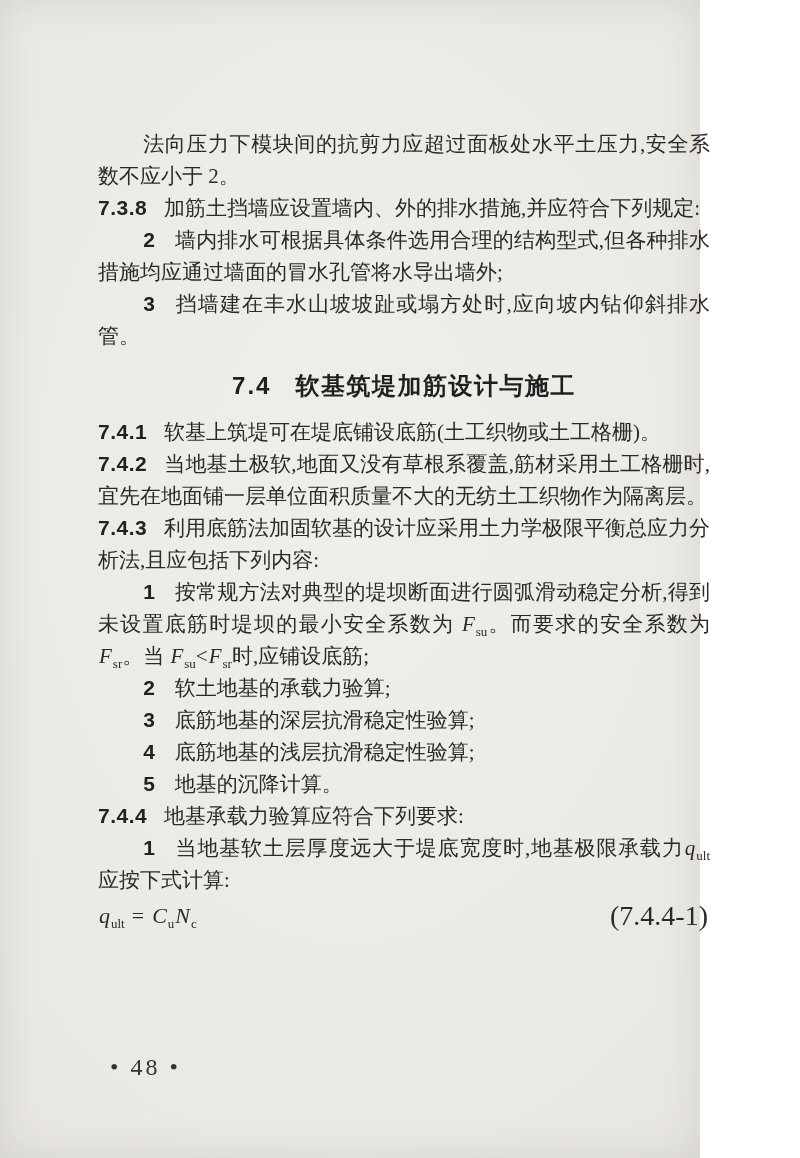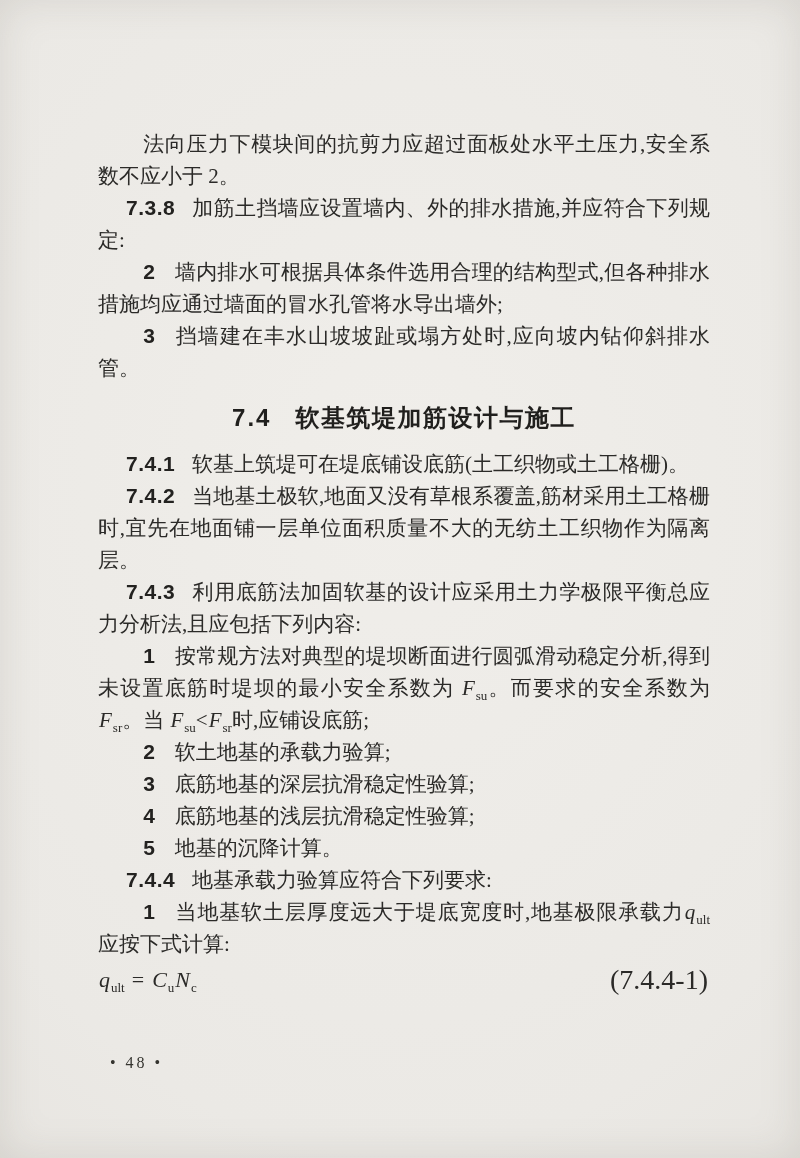--- a/index.html
+++ b/index.html
@@ -3,21 +3,21 @@
 <meta charset="utf-8">
 <style>
   html, body { margin: 0; padding: 0; }
   body {
     width: 800px; height: 1158px;
     font-family: "Liberation Serif", "DejaVu Serif", serif;
     overflow: hidden;
   }
   .scan-page {
     position: relative;
-    width: 800px; height: 1158px;
+    width: 700px; height: 1158px;
     background:
       radial-gradient(ellipse 130% 115% at 50% 42%,
         #f0eeea 0%, #ebe9e5 50%, #e3e0db 85%, #d5d2cc 100%);
     box-shadow: inset 0 0 40px rgba(120,115,105,0.18);
   }
   .text-block {
     position: absolute;
     left: 98px; top: 128px; width: 612px;
     color: #2b2a28;
     font-size: 21px;
@@ -25,21 +25,20 @@
     text-align: justify;
   }
   p { margin: 0; }
   .indent { text-indent: 2.15em; }
   .cnum {
     font-family: "Liberation Sans", "DejaVu Sans", sans-serif;
     font-weight: bold;
     letter-spacing: 0.5px;
     margin-right: 0.8em;
     color: #232220;
-    margin-left: 28px;
   }
   .inum {
     font-family: "Liberation Sans", "DejaVu Sans", sans-serif;
     font-weight: bold;
     margin-right: 0.95em;
     color: #232220;
   }
   .heading {
     text-align: center;
     text-indent: 0;
@@ -67,21 +66,21 @@
     position: relative;
     text-indent: 0;
     margin-top: 4px;
     font-size: 22px;
   }
   .op { padding: 0 7px; }
   .eq-num { position: absolute; right: 2px; top: 0; font-size: 28px; }
   .page-num {
     position: absolute;
     left: 110px; top: 1054px;
-    font-size: 16px;
+    font-size: 24px;
     letter-spacing: 3px;
     color: #35342f;
   }
 </style>
 </head>
 <body>
 
 <div class="scan-page">
   <div class="text-block">
 

